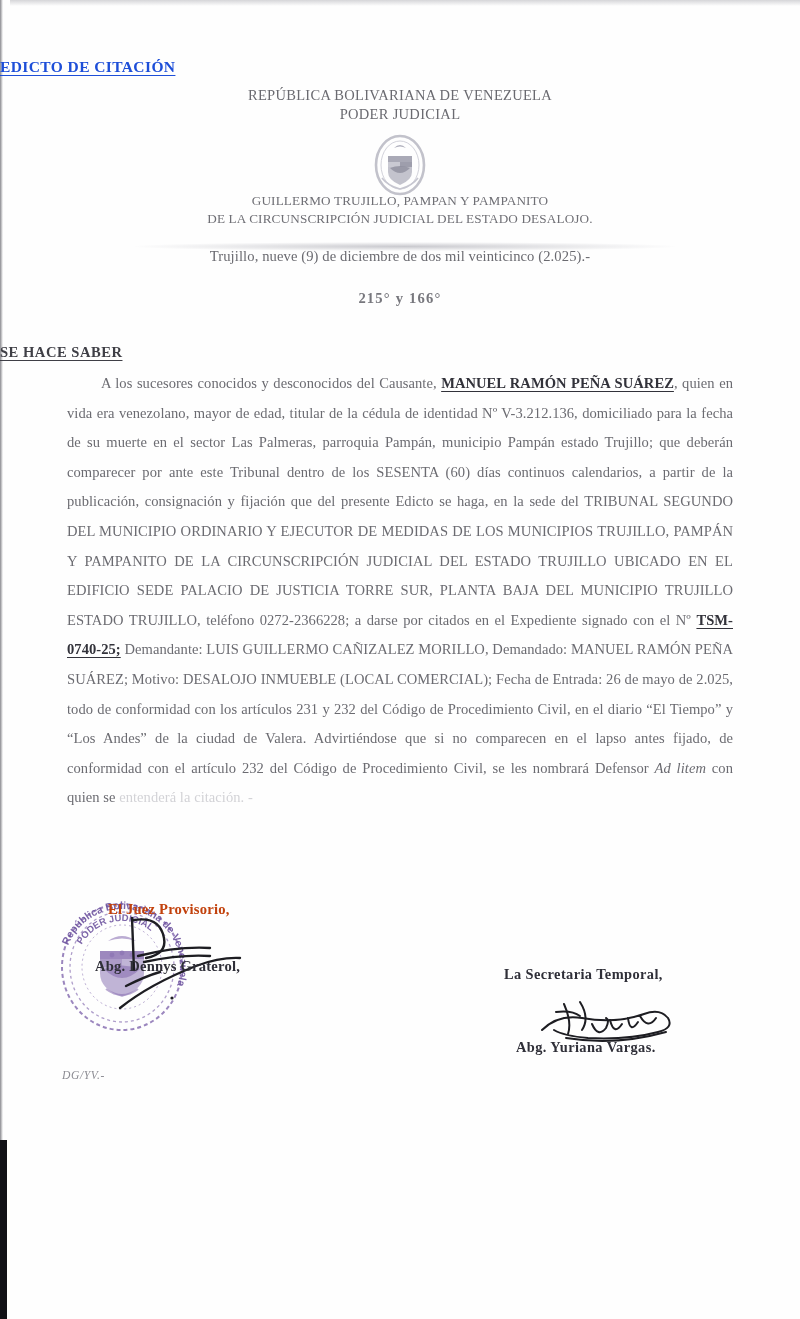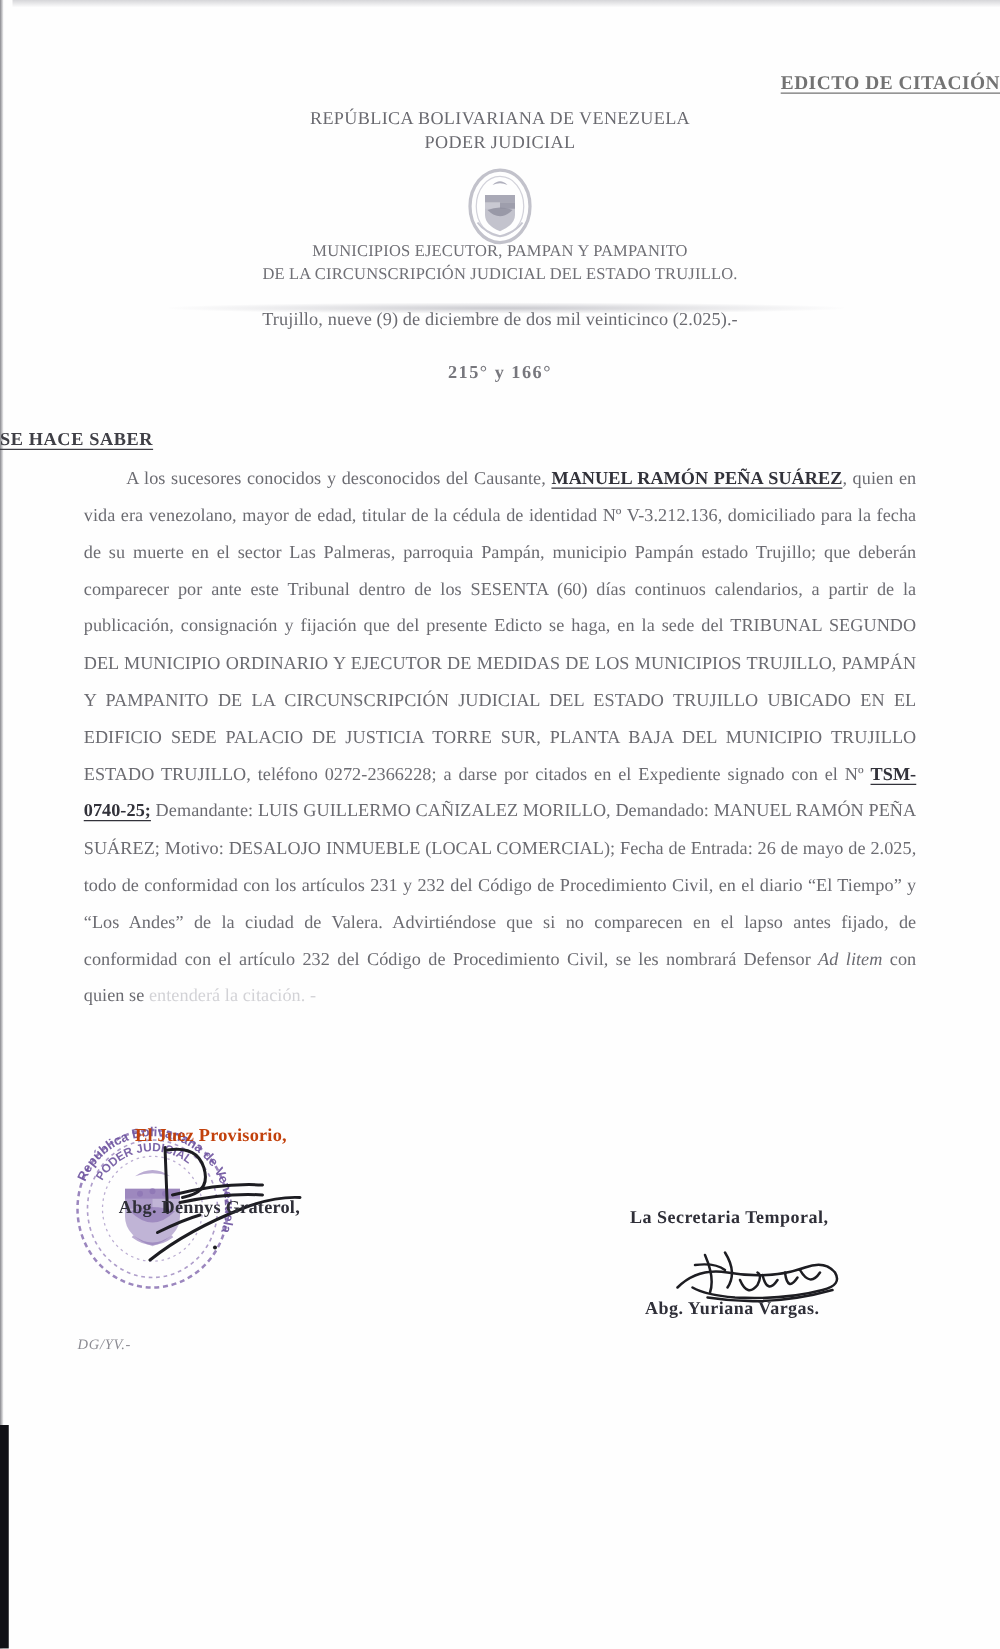--- a/index.html
+++ b/index.html
@@ -34,25 +34,25 @@
   }
   .scan-top {
     position: absolute;
     left: 10px; top: 0;
     width: 790px; height: 6px;
     background: linear-gradient(to bottom, rgba(120,120,130,0.30), rgba(255,255,255,0));
     pointer-events: none;
   }
 
   .title {
-    text-align: right;
+    text-align: left;
     font-weight: bold;
     font-size: 15.5px;
     letter-spacing: 0.4px;
-    color: #737373;
+    color: #1d4ed8;
     text-decoration: underline;
     text-underline-offset: 3px;
   }
   .subtitle {
     text-align: center;
     font-size: 14.5px;
     letter-spacing: 0.3px;
     color: #6a6a70;
     line-height: 1.32;
   }
@@ -205,22 +205,22 @@
         <rect x="16" y="28" width="12" height="5" fill="#c9c9d2"></rect>
         <rect x="28" y="28" width="12" height="5" fill="#9e9eac"></rect>
         <path d="M18 34 q10 -4 20 0 q-10 10 -20 0 z" fill="#8f8f9e" opacity="0.8"></path>
         <path d="M22 14 q6 -6 12 0 q-6 -3 -12 0 z" fill="#b0b0bd"></path>
         <path d="M10 44 q6 8 18 11 q12 -3 18 -11" fill="none" stroke="#c6c6d0" stroke-width="1.6"></path>
       </svg>
     </div>
   </div>
 
   <div style="position:absolute; left:70px; top:192px; width:660px;">
-    <div class="tribunal">MUNICIPIOS EJECUTOR, PAMPAN Y PAMPANITO</div>
-    <div class="tribunal">DE LA CIRCUNSCRIPCIÓN JUDICIAL DEL ESTADO TRUJILLO.</div>
+    <div class="tribunal">GUILLERMO TRUJILLO, PAMPAN Y PAMPANITO</div>
+    <div class="tribunal">DE LA CIRCUNSCRIPCIÓN JUDICIAL DEL ESTADO DESALOJO.</div>
   </div>
 
   <div class="smudge"></div>
 
   <div style="position:absolute; left:0; top:248px; width:800px;">
     <div class="dateline">Trujillo, nueve (9) de diciembre de dos mil veinticinco (2.025).-</div>
   </div>
 
   <div style="position:absolute; left:0; top:290px; width:800px;font-weight:bold;">
     <div class="years">215°  y  166°</div>

